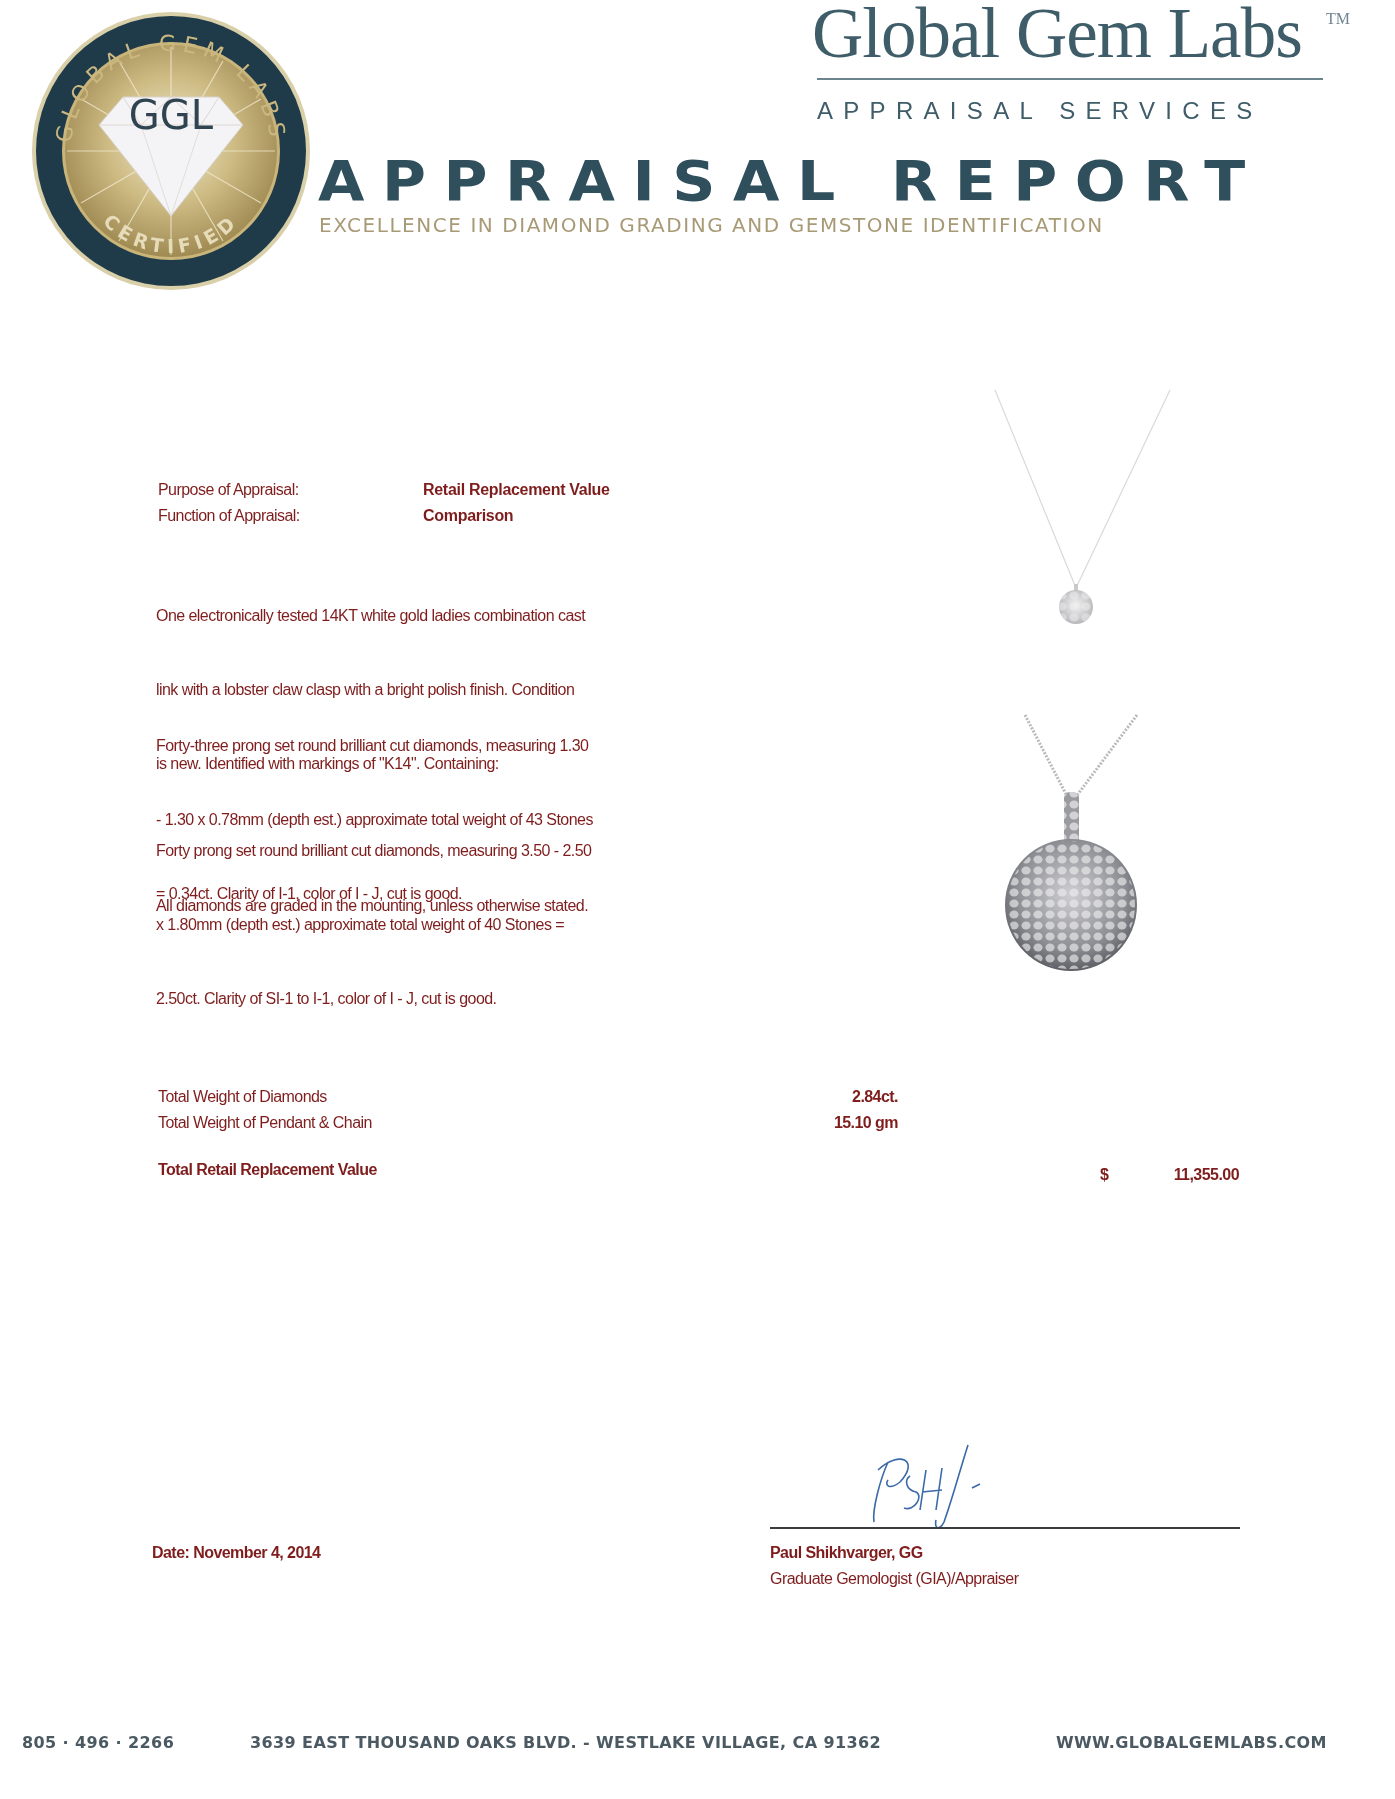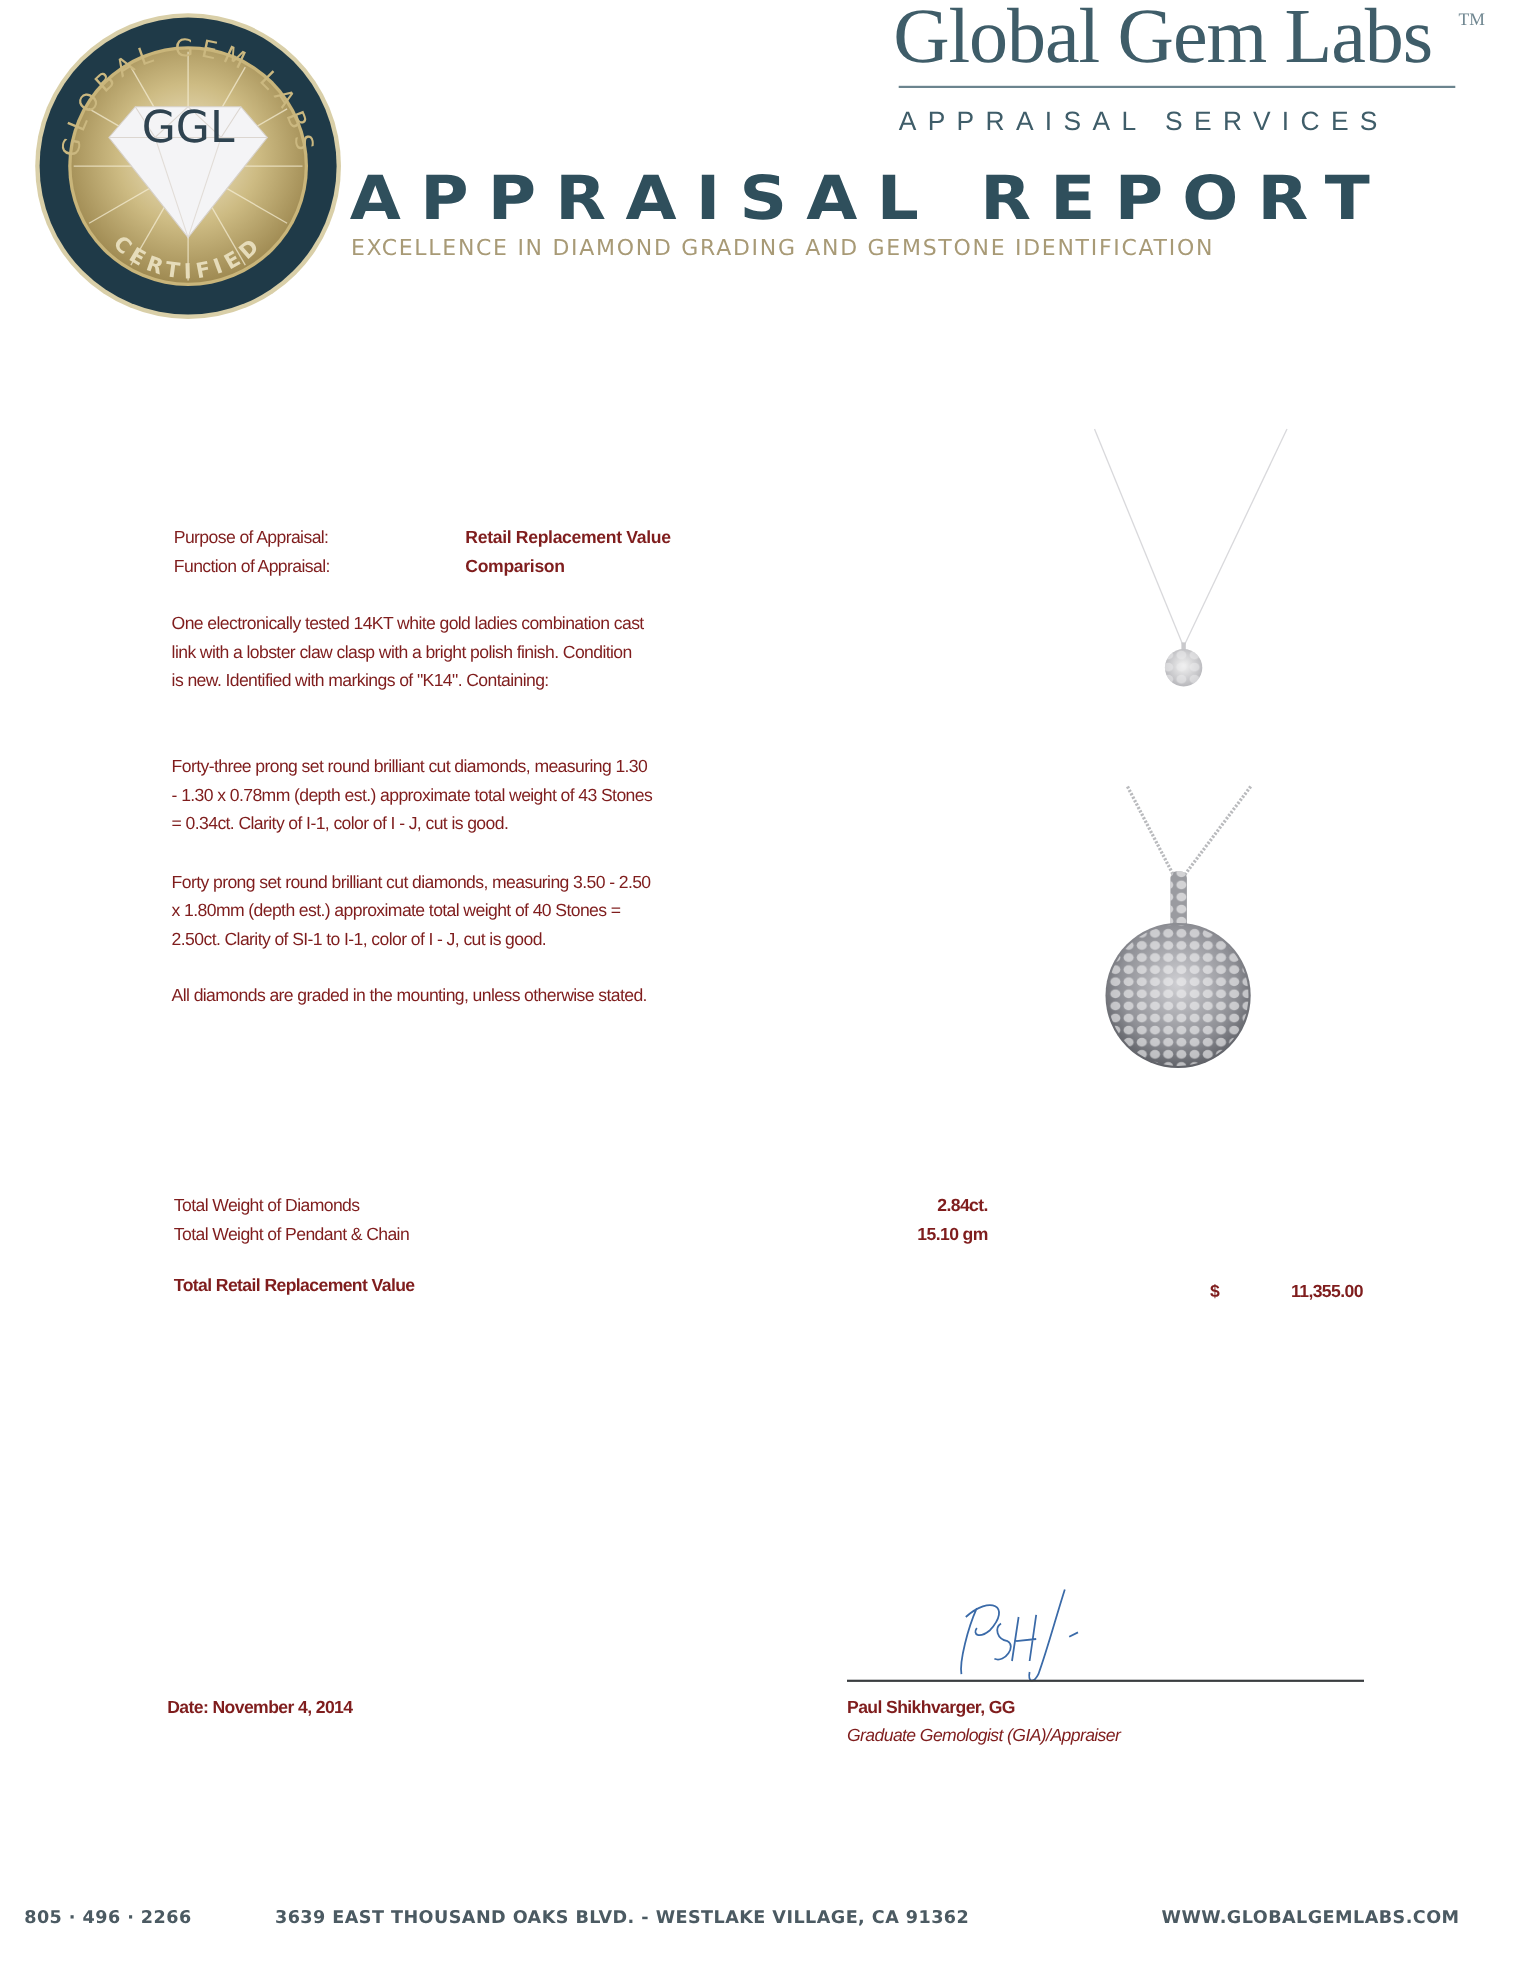--- a/index.html
+++ b/index.html
@@ -11,25 +11,25 @@
   .tm{left:1326px;top:10px;font-family:Liberation Serif, serif;font-size:16px;color:#6f8690;}
   .brand-rule{left:817px;top:78px;width:506px;height:2px;background:#6b848e;}
   .brand-sub{left:817px;top:96px;width:510px;font-size:24px;color:#3f5d69;letter-spacing:10.3px;white-space:nowrap;line-height:30px;}
   .report-title{left:318px;top:153px;font-family:"DejaVu Sans",sans-serif;font-weight:bold;font-size:60px;color:#2f4f5c;letter-spacing:17.5px;white-space:nowrap;line-height:60px;transform:scaleY(0.92);transform-origin:left top;}
   .tagline{left:319px;top:214px;font-family:"DejaVu Sans",sans-serif;font-size:20px;color:#a89a76;letter-spacing:1.55px;white-space:nowrap;line-height:22px;}
   
   .body-text{font-size:16px;line-height:26px;color:#7f1d1d;white-space:nowrap;letter-spacing:-0.55px;}
   .label{left:158px;}
   .value{left:423px;font-weight:bold;letter-spacing:-0.3px;}
   .para{left:156px;}
-  .para div{height:26px;}
+  .para div{height:26px;margin-top:48px;}
   .bold{font-weight:bold;}
   .footer-text{font-family:"DejaVu Sans",sans-serif;font-size:16px;color:#4b5a62;white-space:nowrap;letter-spacing:0.4px;top:1733px;line-height:20px;font-weight:bold;}
   .sig-line{left:770px;top:1527px;width:470px;height:2px;background:#3a3d40;}
-  .italic{font-style:italic;text-align:center;}
+  .italic{text-align:center;}
 </style>
 </head>
 <body>
 
 <div id="seal" class="abs">
   <svg width="280" height="280" viewBox="0 0 280 280">
     <defs>
       <radialGradient id="goldGrad" cx="50%" cy="45%" r="55%">
         <stop offset="0%" stop-color="#f3ead0"></stop>
         <stop offset="55%" stop-color="#cdbb83"></stop>

